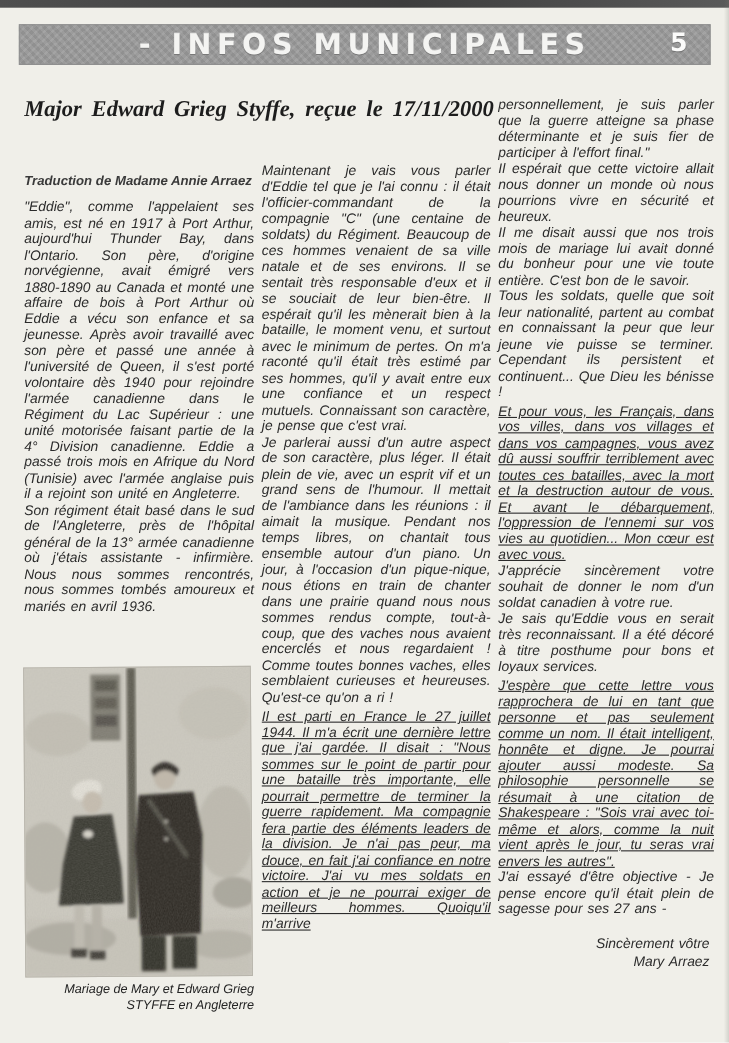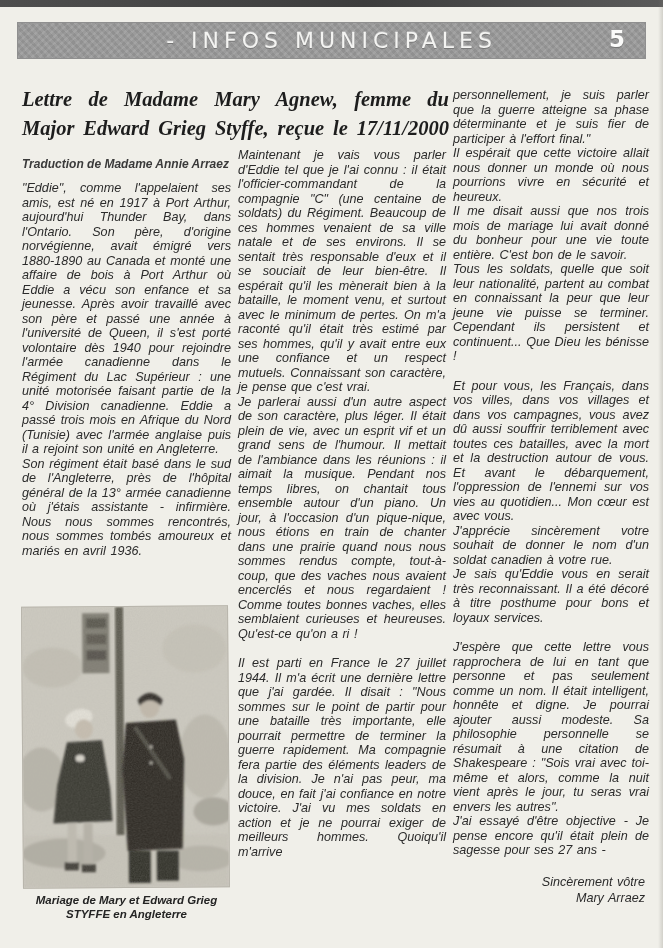--- a/index.html
+++ b/index.html
@@ -18,21 +18,21 @@
   .header-bar{
     position:absolute;left:17px;top:22px;width:629px;height:37px;
     background:
       repeating-linear-gradient(47deg,rgba(255,255,255,0.05) 0 3px,rgba(0,0,0,0.04) 3px 6px),
       repeating-linear-gradient(137deg,rgba(255,255,255,0.04) 0 2px,rgba(0,0,0,0.03) 2px 5px),
       #9b9b9b;
     box-shadow:inset 0 0 0 1px #8f8f8f;
     display:flex;align-items:center;justify-content:center;
   }
   .header-title{
-    font-family:"DejaVu Sans", sans-serif;font-weight:normal;font-size:22px;
+    font-family:"DejaVu Sans", sans-serif;font-weight:bold;font-size:26px;
     letter-spacing:5px;color:#f4f4f2;
     text-shadow:0 1px 0 #787878, 0 -1px 0 #b5b5b5;
     white-space:nowrap;
   }
   .page-number{
     position:absolute;right:21px;top:4px;
     font-family:"DejaVu Sans", sans-serif;font-weight:bold;font-size:23px;
     color:#fbfbfa;text-shadow:0 1px 1px #6f6f6f;
   }
   
@@ -45,53 +45,52 @@
   .byline{
     position:absolute;left:22px;top:157px;
     font-size:12px;font-weight:bold;font-style:italic;color:#3a3a3a;
   }
   
   .col{
     position:absolute;font-style:italic;font-size:12.6px;line-height:14.5px;
     text-align:justify;color:#2b2b2b;word-spacing:1px;
   }
   .col p{margin:0;}
-  .col p.gap{margin-top:15px;}
+  .col p.gap{margin-top:3px;text-decoration:underline;}
   .col-1{left:22px;top:181px;width:209px;}
   .col-2{left:238px;top:148px;width:208px;}
   .col-3{left:453px;top:88px;width:196px;}
   
   .photo-fig{position:absolute;left:22px;top:606px;width:209px;}
   .photo-frame{
     width:205px;height:280px;border:1px solid #b8b5ac;background:#cfccc2;
     transform:rotate(-0.4deg);overflow:hidden;
   }
   .caption{
-    margin-top:5px;font-weight:bold;font-style:italic;
-    font-size:11.5px;line-height:14px;color:#242424;text-align:center;
+    margin-top:5px;font-weight:normal;font-style:italic;
+    font-size:11.5px;line-height:14px;color:#242424;text-align:right;
   }
   
   .signature{margin-top:16px;text-align:right;padding-right:4px;}
   .signature div{line-height:16px;}
 </style>
 </head>
 <body>
 
 <div class="page">
 
   <div class="top-strip"></div>
   <div class="right-edge"></div>
 
   <div class="header-bar">
     <span class="header-title">- INFOS MUNICIPALES</span>
     <span class="page-number">5</span>
   </div>
 
   <h1 class="article-title" style="margin:0;">
-    <span class="title-line">Lettre de Madame Mary Agnew, femme du</span>
     <span class="title-line">Major Edward Grieg Styffe, reçue le 17/11/2000</span>
   </h1>
 
   <div class="byline">Traduction de Madame Annie Arraez</div>
 
   <div class="col col-1">
     <p>"Eddie", comme l'appelaient ses amis, est né en 1917 à Port Arthur, aujourd'hui Thunder Bay, dans l'Ontario. Son père, d'origine norvégienne, avait émigré vers 1880-1890 au Canada et monté une affaire de bois à Port Arthur où Eddie a vécu son enfance et sa jeunesse. Après avoir travaillé avec son père et passé une année à l'université de Queen, il s'est porté volontaire dès 1940 pour rejoindre l'armée canadienne dans le Régiment du Lac Supérieur : une unité motorisée faisant partie de la 4° Division canadienne. Eddie a passé trois mois en Afrique du Nord (Tunisie) avec l'armée anglaise puis il a rejoint son unité en Angleterre.</p>
     <p>Son régiment était basé dans le sud de l'Angleterre, près de l'hôpital général de la 13° armée canadienne où j'étais assistante - infirmière. Nous nous sommes rencontrés, nous sommes tombés amoureux et mariés en avril 1936.</p>
   </div>
 

